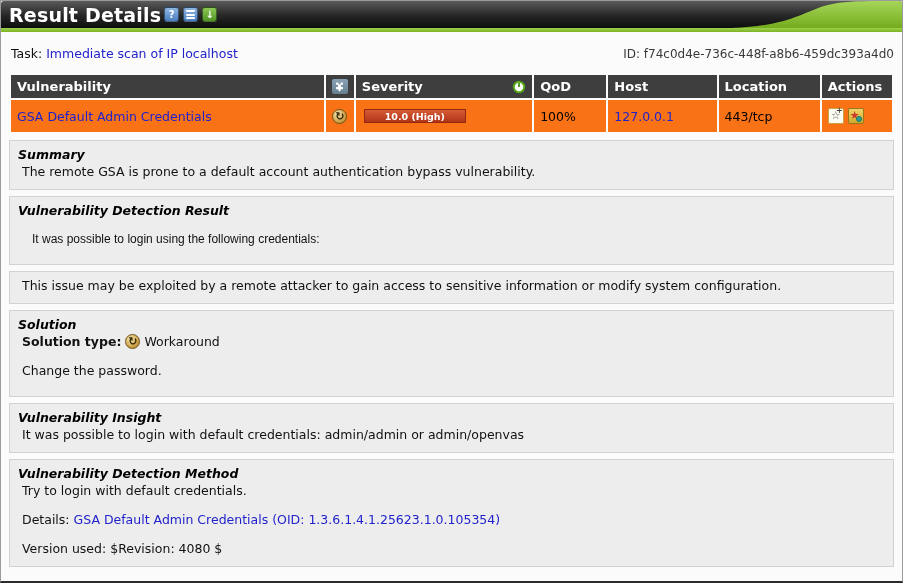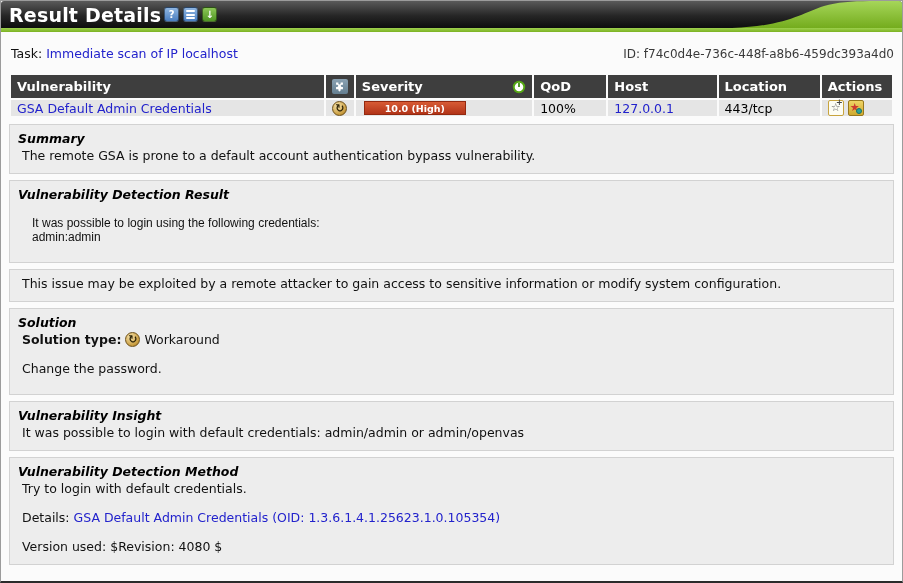--- a/index.html
+++ b/index.html
@@ -46,21 +46,21 @@
   .task-line { display:flex; justify-content:space-between; align-items:flex-end; margin:6px 0 12px 2px; font-size:12.5px; color:#111; }
   a.link { color:#2222cc; text-decoration:none; cursor:pointer; }
   .result-id { color:#3a3a3a; font-size:12px; }
 
   
   table.results { width:100%; border-collapse:separate; border-spacing:2px; table-layout:fixed; font-size:12.5px; }
   table.results th {
     background:#3e3e3e; color:#fff; text-align:left; font-weight:bold;
     padding:4px 6px; font-size:13px;
   }
-  table.results td { background:#e5e5e5; padding:0 6px; vertical-align:middle; }
+  table.results td { background:#f97316; padding:8px 6px; vertical-align:middle; }
   .th-flex { display:flex; align-items:center; justify-content:space-between; }
 
   .puzzle-badge {
     width:16px; height:15px; border-radius:2px;
     background: linear-gradient(#8aa2b3,#657f91);
     display:flex; align-items:center; justify-content:center;
     margin:0 auto;
   }
   .power-icon { width:14px; height:14px; display:block; cursor:pointer; }
 
@@ -211,21 +211,20 @@
     </table>
 
     <div class="section">
       <h3>Summary</h3>
       <div class="body">The remote GSA is prone to a default account authentication bypass vulnerability.</div>
     </div>
 
     <div class="section">
       <h3>Vulnerability Detection Result</h3>
       <div class="mono spaced">It was possible to login using the following credentials:</div>
-      <div class="mono gap">admin:admin</div>
       <div style="height:8px"></div>
     </div>
 
     <div class="section">
       <div class="body">This issue may be exploited by a remote attacker to gain access to sensitive information or modify system configuration.</div>
     </div>
 
     <div class="section">
       <h3>Solution</h3>
       <div class="sol-type-line">

